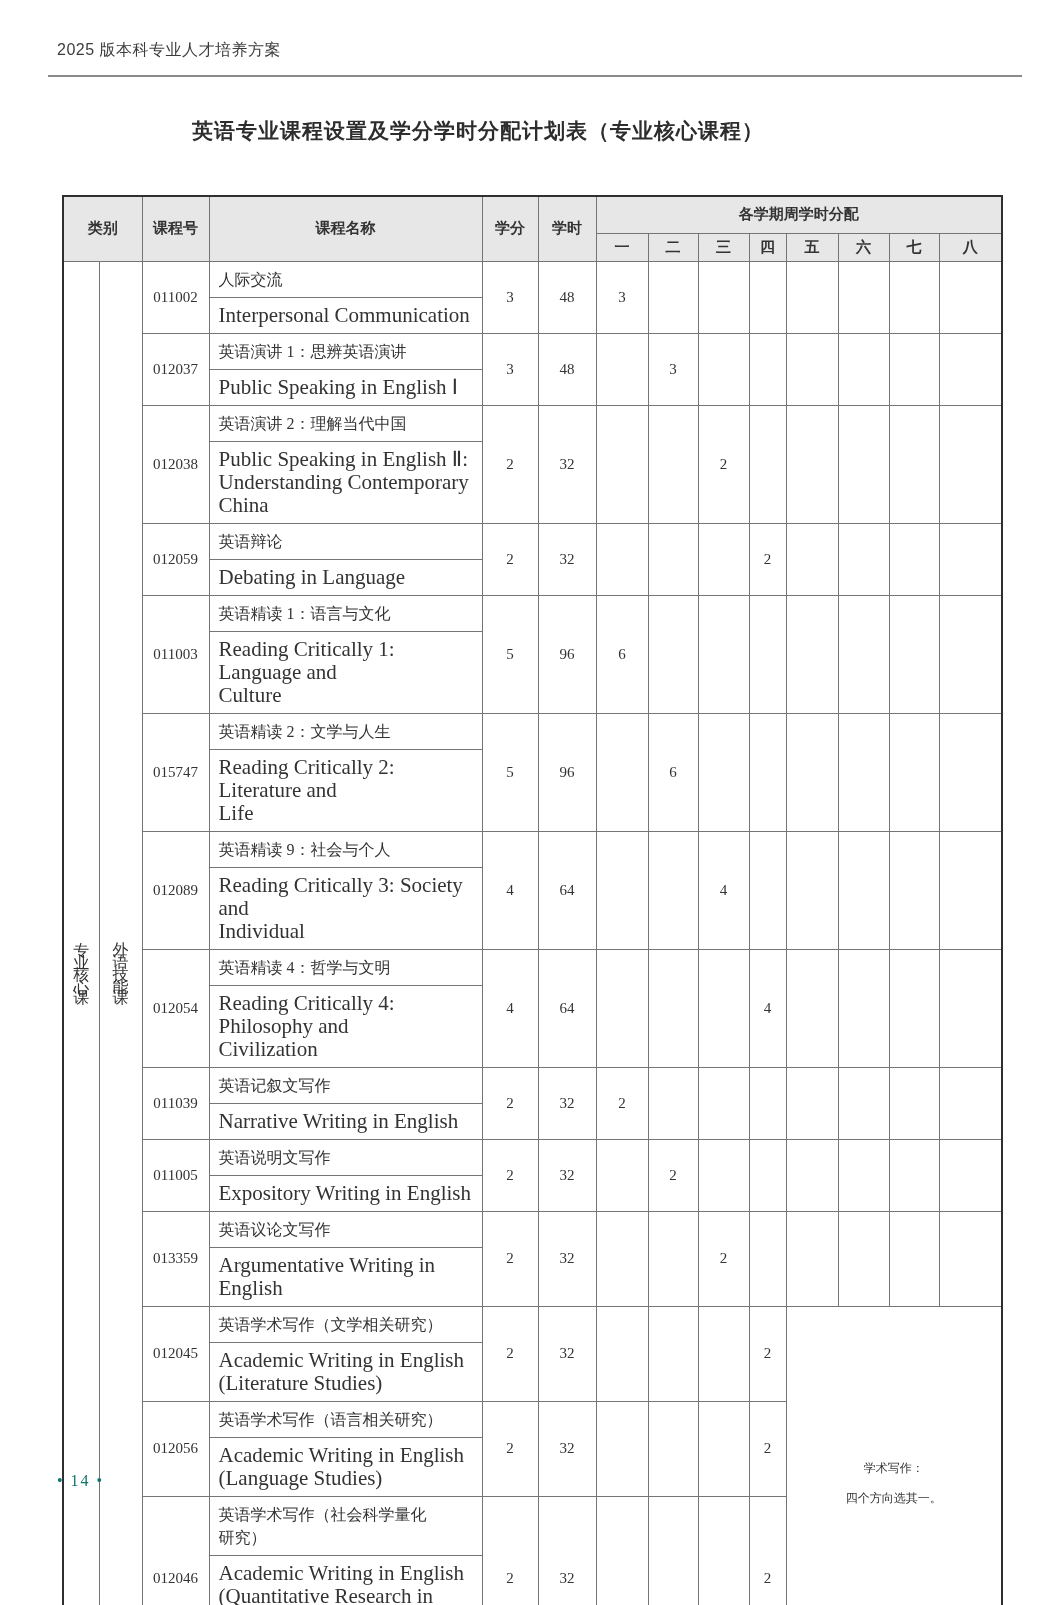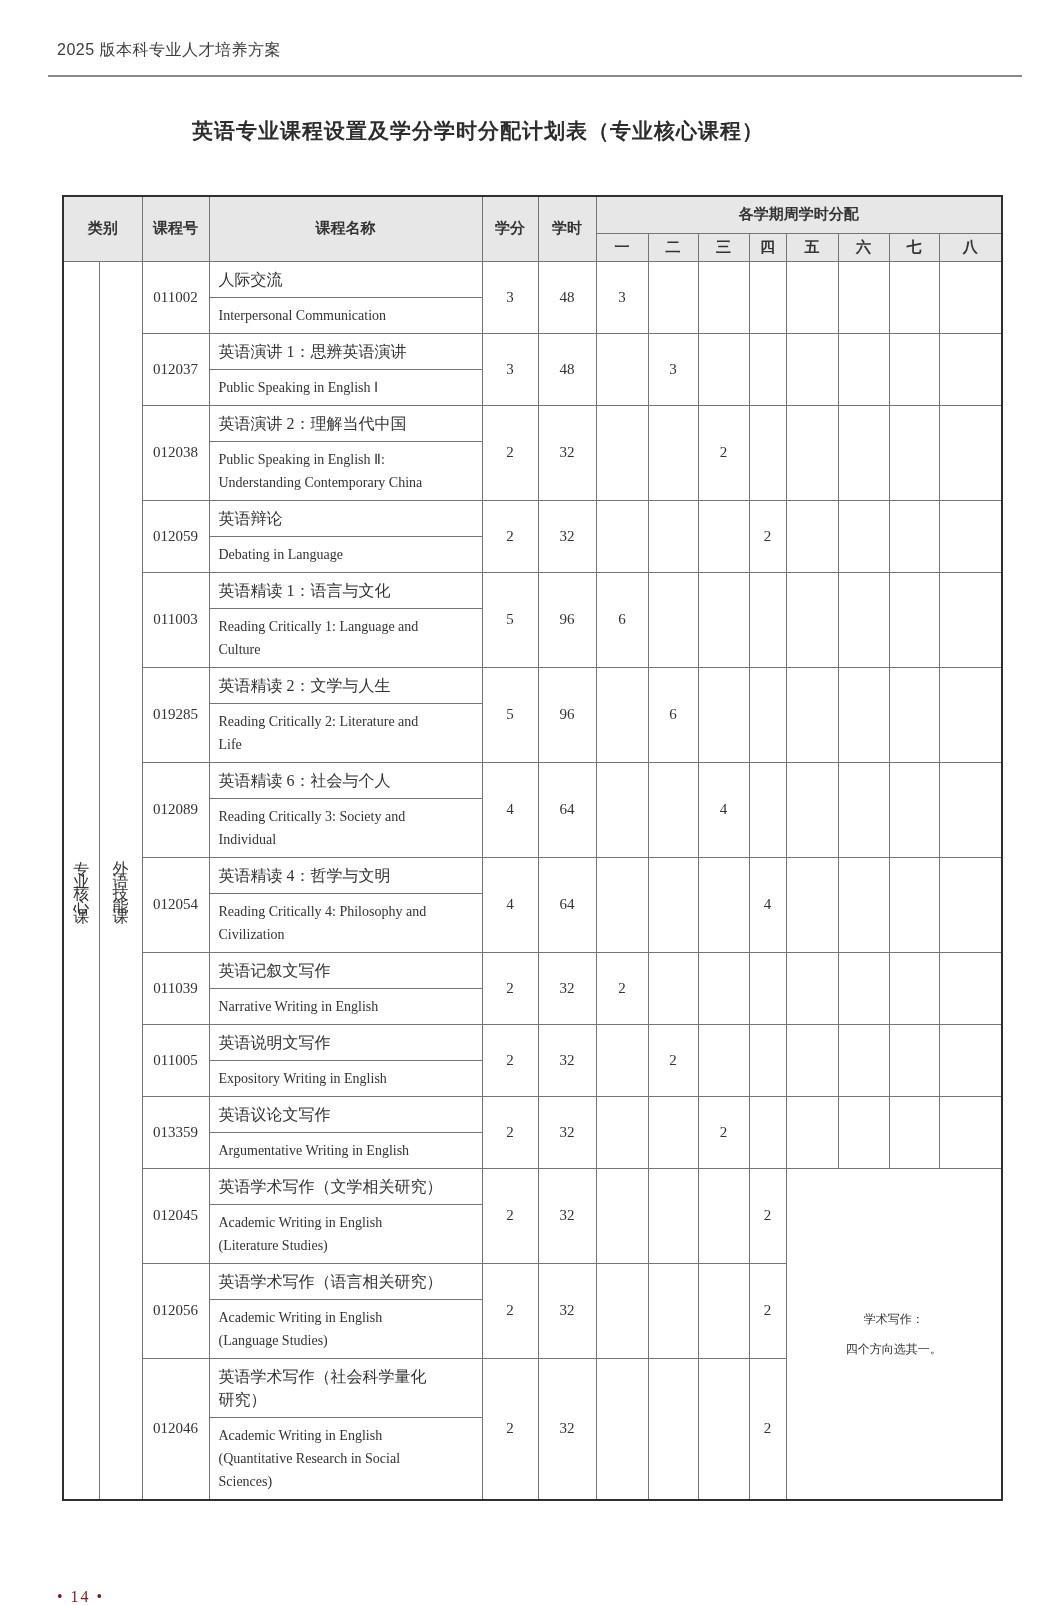--- a/index.html
+++ b/index.html
@@ -46,35 +46,35 @@
   thead tr.head-top { height: 37px; }
   thead tr.head-sem { height: 28px; }
   td { background: #ffffff; vertical-align: middle; }
   td.num {
     text-align: center; font-size: 15px; padding: 2px;
   }
   td.name {
     padding: 6px 9px; font-size: 16px; line-height: 23px;
     text-align: left;
   }
-  td.en { font-size: 14px; white-space: pre-line; }
+  td.en { font-size: 21px; white-space: pre-line; }
   td.cn { white-space: pre-line; }
   td.note {
     text-align: center; font-size: 12px; line-height: 30px;
     white-space: pre-line; 
   }
   td.vcell { text-align: center; vertical-align: middle; padding: 0; }
   .vert {
     writing-mode: vertical-lr; text-orientation: upright;
     letter-spacing: 12px; font-size: 16px; line-height: 18px;
     display: inline-block;
   }
   .page-number {
-    position: absolute; left: 57px; top: 1588px;
-    font-size: 16px; color: #7f1d1d; letter-spacing: 2px;
+    position: absolute; left: 57px; top: 1472px;
+    font-size: 16px; color: #0f766e; letter-spacing: 2px;
   }
 </style>
 </head>
 <body>
 
 <div class="doc-header">2025 版本科专业人才培养方案</div>
 <div class="header-rule"></div>
 <div class="page-title">英语专业课程设置及学分学时分配计划表（专业核心课程）</div>
 
 <table class="curriculum">
@@ -198,40 +198,40 @@
         <td class="num sem" rowspan="2"></td>
         <td class="num sem" rowspan="2"></td>
         <td class="num sem" rowspan="2"></td>
         <td class="num sem" rowspan="2"></td>
       </tr>
       <tr>
         <td class="name en">Reading Critically 1: Language and
 Culture</td>
       </tr>
       <tr>
-        <td class="num" rowspan="2">019285</td>
+        <td class="num" rowspan="2">015747</td>
         <td class="name cn">英语精读 2：文学与人生</td>
         <td class="num" rowspan="2">5</td>
         <td class="num" rowspan="2">96</td>
         <td class="num sem" rowspan="2"></td>
         <td class="num sem" rowspan="2">6</td>
         <td class="num sem" rowspan="2"></td>
         <td class="num sem" rowspan="2"></td>
         <td class="num sem" rowspan="2"></td>
         <td class="num sem" rowspan="2"></td>
         <td class="num sem" rowspan="2"></td>
         <td class="num sem" rowspan="2"></td>
       </tr>
       <tr>
         <td class="name en">Reading Critically 2: Literature and
 Life</td>
       </tr>
       <tr>
         <td class="num" rowspan="2">012089</td>
-        <td class="name cn">英语精读 6：社会与个人</td>
+        <td class="name cn">英语精读 9：社会与个人</td>
         <td class="num" rowspan="2">4</td>
         <td class="num" rowspan="2">64</td>
         <td class="num sem" rowspan="2"></td>
         <td class="num sem" rowspan="2"></td>
         <td class="num sem" rowspan="2">4</td>
         <td class="num sem" rowspan="2"></td>
         <td class="num sem" rowspan="2"></td>
         <td class="num sem" rowspan="2"></td>
         <td class="num sem" rowspan="2"></td>
         <td class="num sem" rowspan="2"></td>

